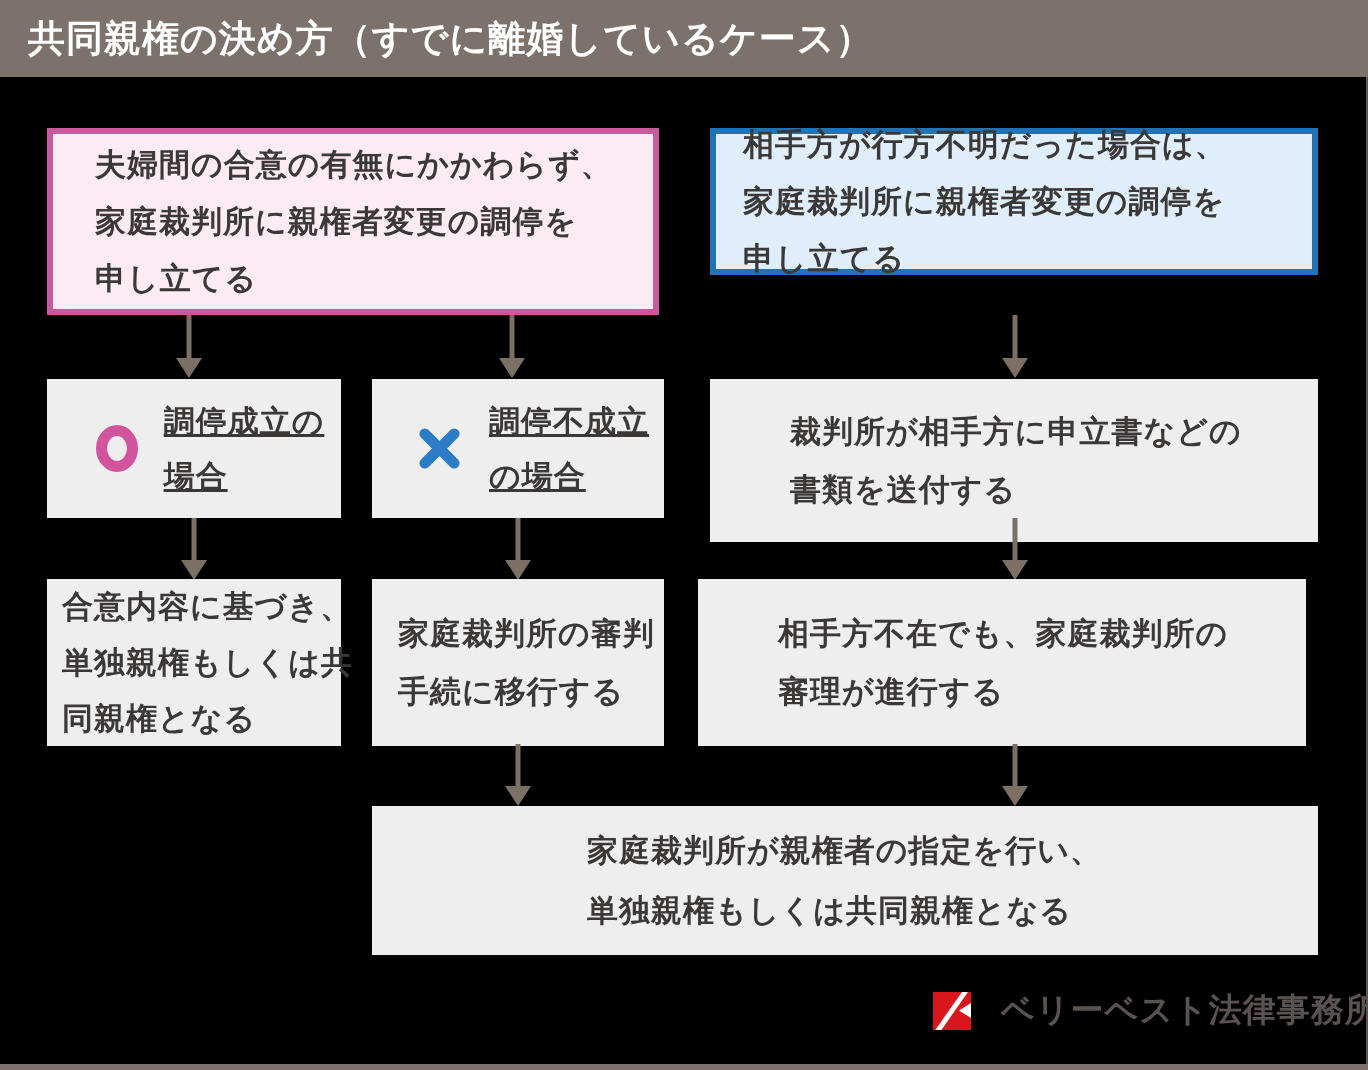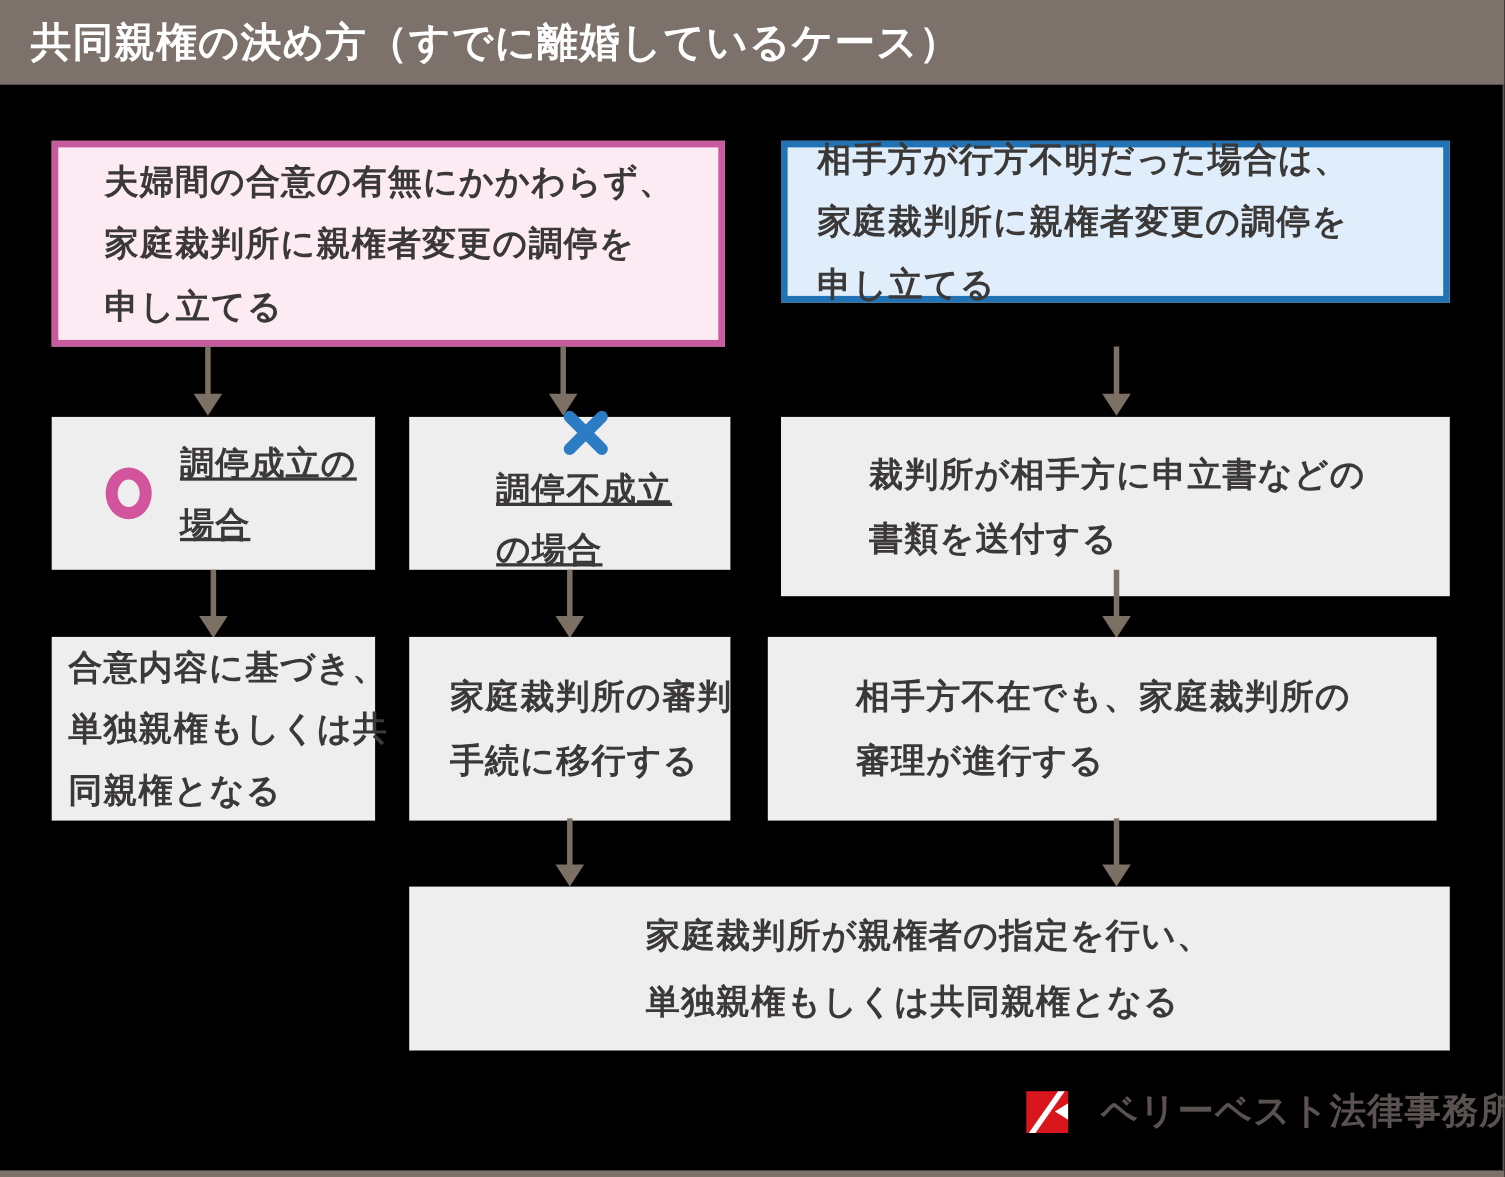--- a/index.html
+++ b/index.html
@@ -47,33 +47,33 @@
     padding-left:42px;
   }
   .start-blue{
     left:710px; top:128px; width:608px; height:147px;
     background:var(--blue-bg); border:6px solid var(--blue-border);
     padding-left:27px;
   }
 
   
   .box-success{left:47px;  top:379px; width:294px; height:139px; flex-direction:row; align-items:center; line-height:55px;}
-  .box-failure{left:372px; top:379px; width:292px; height:139px; flex-direction:column; align-items:center; line-height:55px;}
+  .box-failure{left:372px; top:379px; width:292px; height:139px; flex-direction:row; align-items:center; line-height:55px;}
   .box-send  {left:710px; top:379px; width:608px; height:163px; padding-left:80px; line-height:58px;}
 
   .circle-icon{
     width:42px; height:47px; border:11px solid var(--success-circle);
     border-radius:50%; margin-left:32px; flex:0 0 auto;
   }
   .cross-icon{width:47px; height:47px; margin-left:29px; flex:0 0 auto;}
   .icon-textcol{margin-left:26px;text-decoration:underline;}
 
   
   .box-agree {left:47px;  top:579px; width:294px; height:167px; padding-left:15px; line-height:56px;}
-  .box-trial {left:372px; top:579px; width:292px; height:167px; padding-left:37px; line-height:58px;}
+  .box-trial {left:372px; top:579px; width:292px; height:167px; padding-left:26px; line-height:58px;}
   .box-absent{left:698px; top:579px; width:608px; height:167px; padding-left:80px; line-height:58px;}
 
   
   .box-final{left:372px; top:806px; width:946px; height:149px; padding-left:215px; line-height:60px;}
 
   
   .arrow{position:absolute; width:26px;}
   .arrow .stem{position:absolute; left:50%; transform:translateX(-50%); top:0; width:5px; background:var(--arrow);}
   .arrow .head{position:absolute; bottom:0; left:0; width:0; height:0;
     border-left:13px solid transparent; border-right:13px solid transparent;

